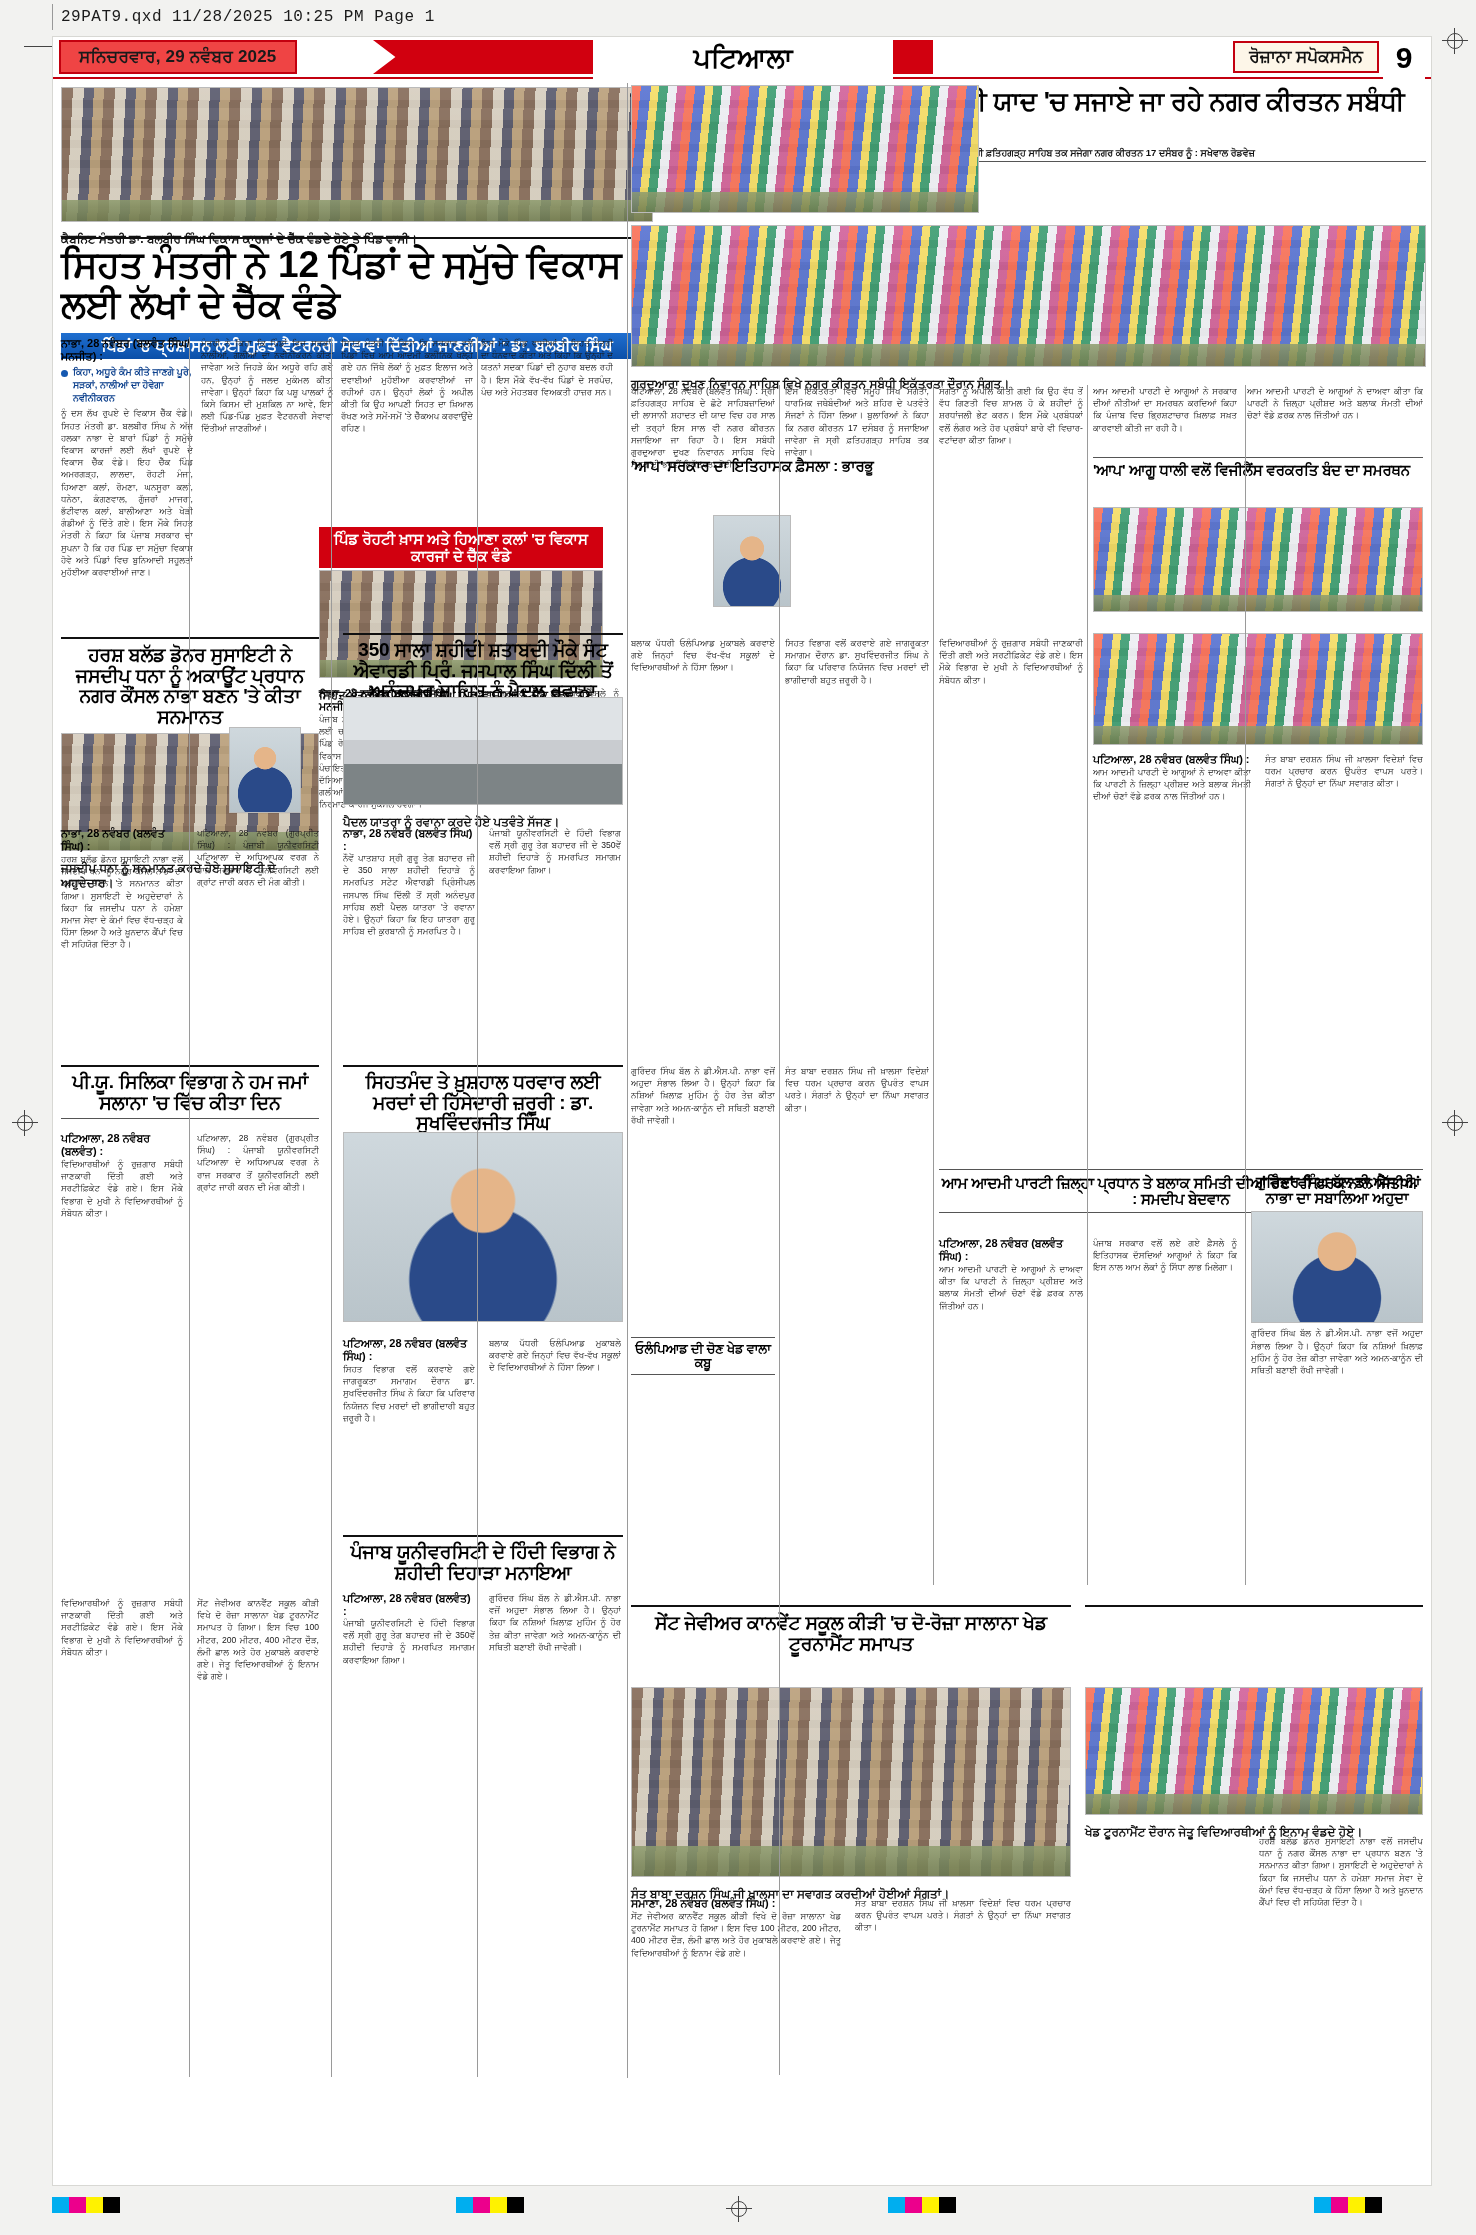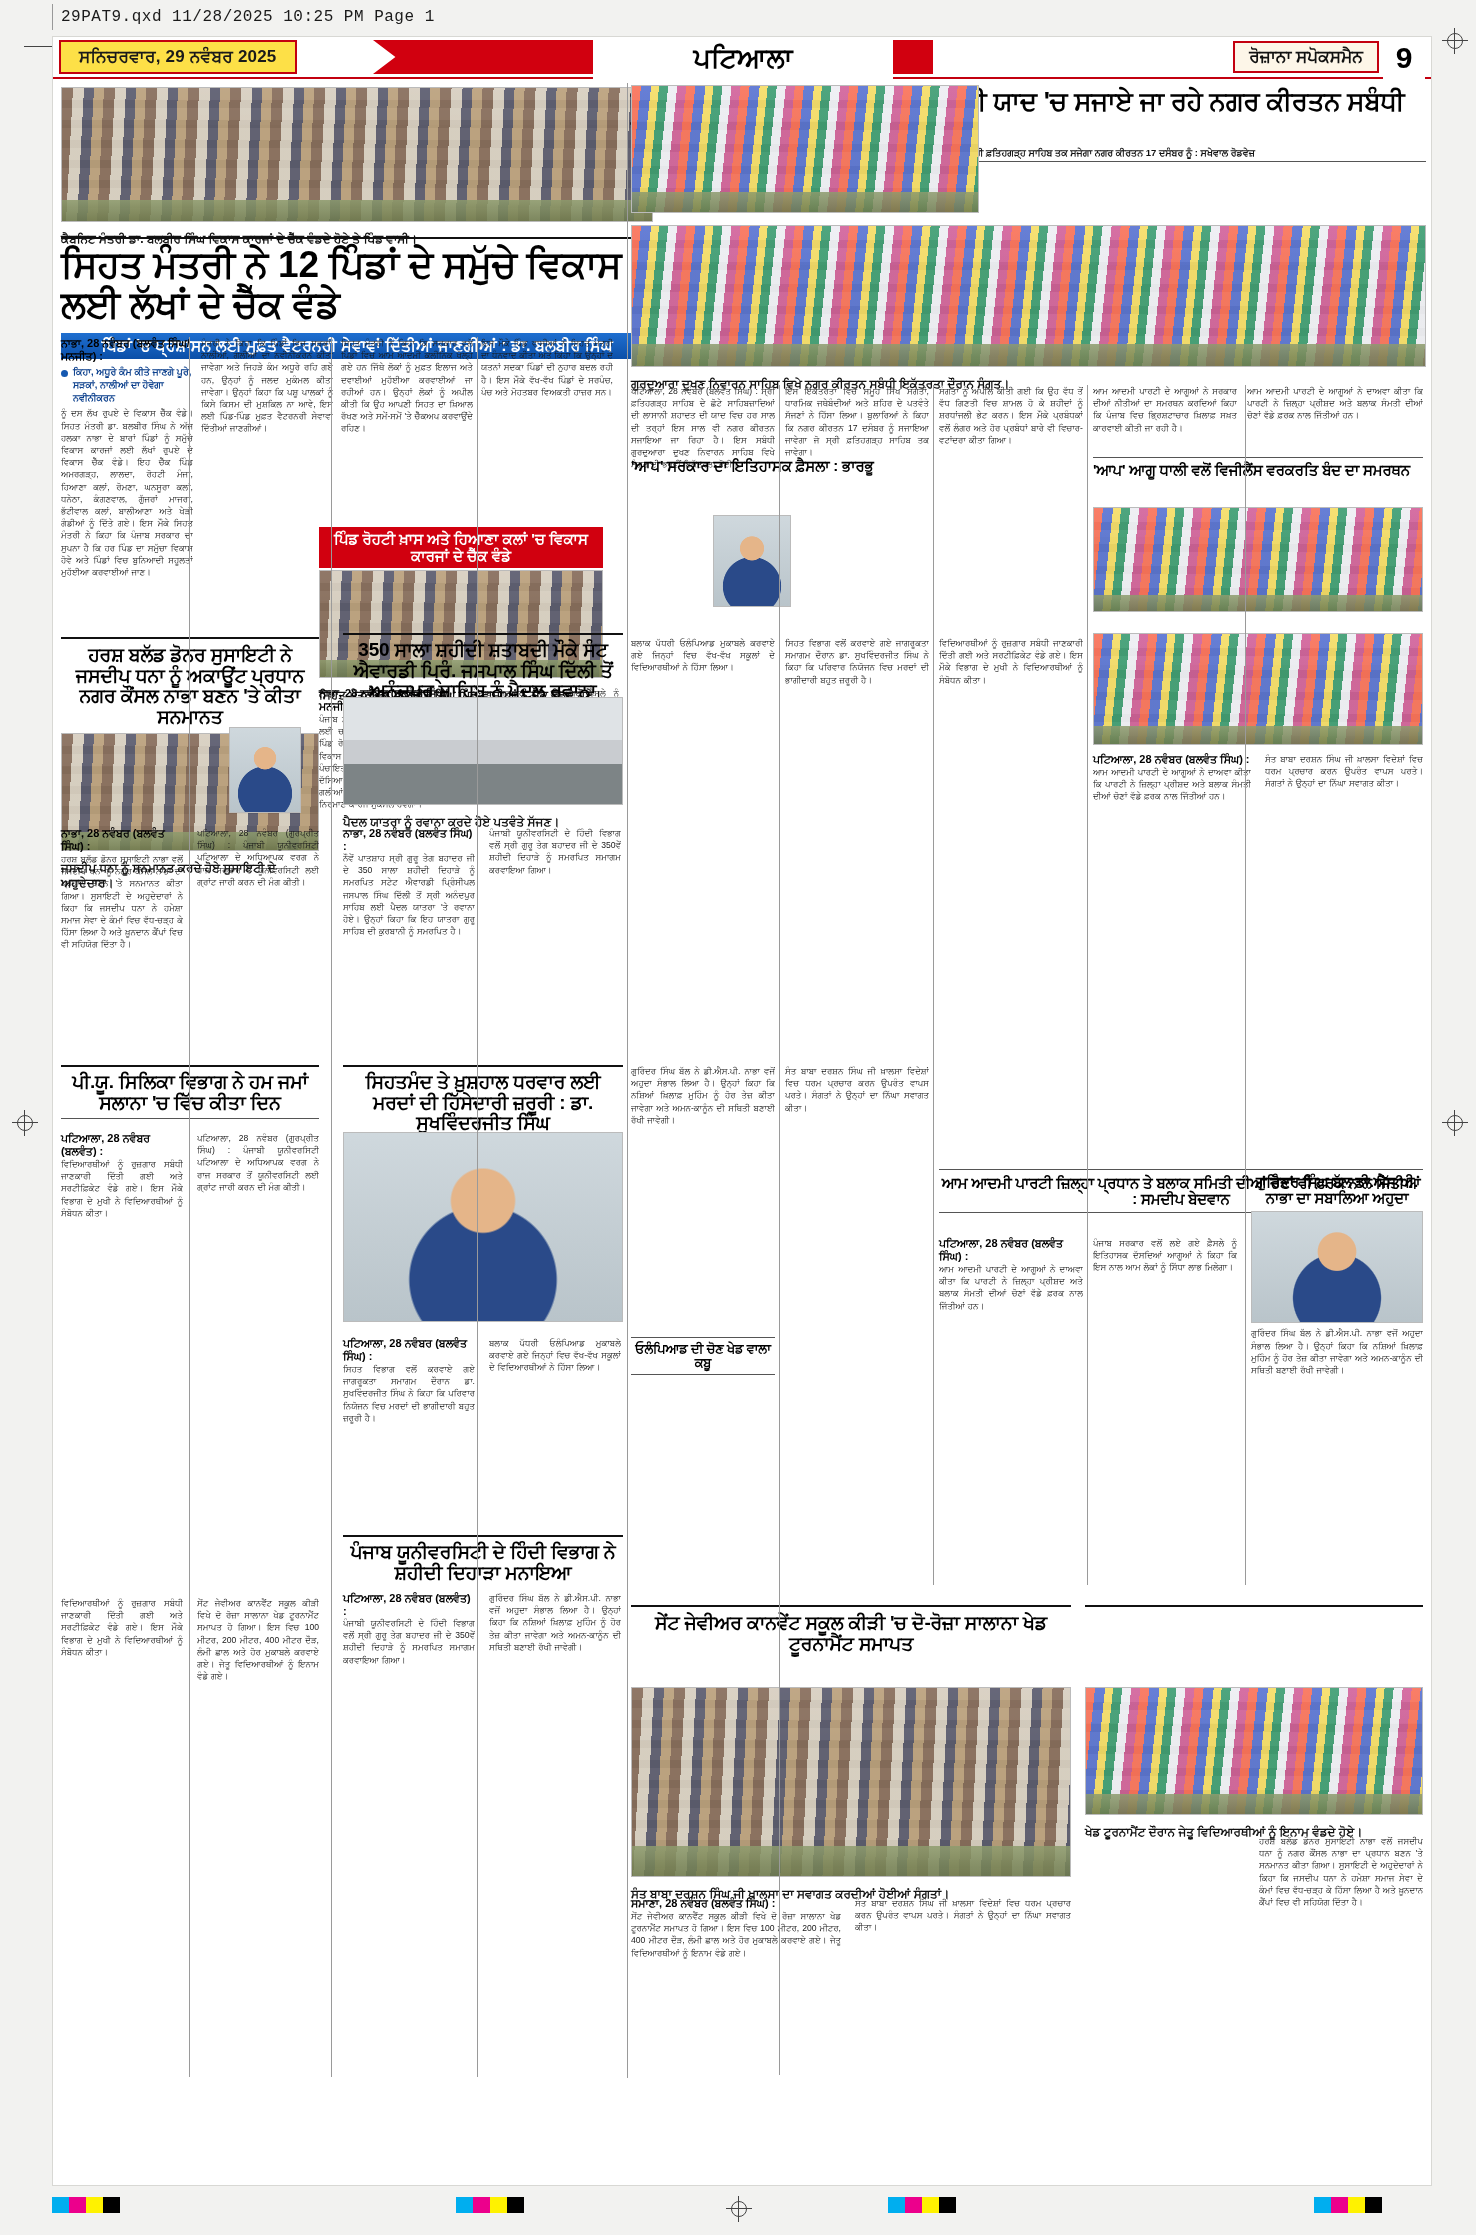--- a/index.html
+++ b/index.html
@@ -65,21 +65,21 @@
     position: relative;
     height: 42px;
     width: 100%;
     border-bottom: 2px solid #c3000f;
   }
   .date-badge {
     position: absolute;
     left: 6px; top: 3px;
     height: 34px;
     padding: 0 18px;
-    background: #fde047;
+    background: #ef4444;
     border: 2px solid #c3000f;
     display: flex; align-items: center;
     font-size: 17px; font-weight: bold; color: #1a1a1a;
     letter-spacing: .2px;
   }
   .red-flag {
     position: absolute;
     left: 320px; top: 3px;
     width: 560px; height: 34px;
     background: #d1000f;

